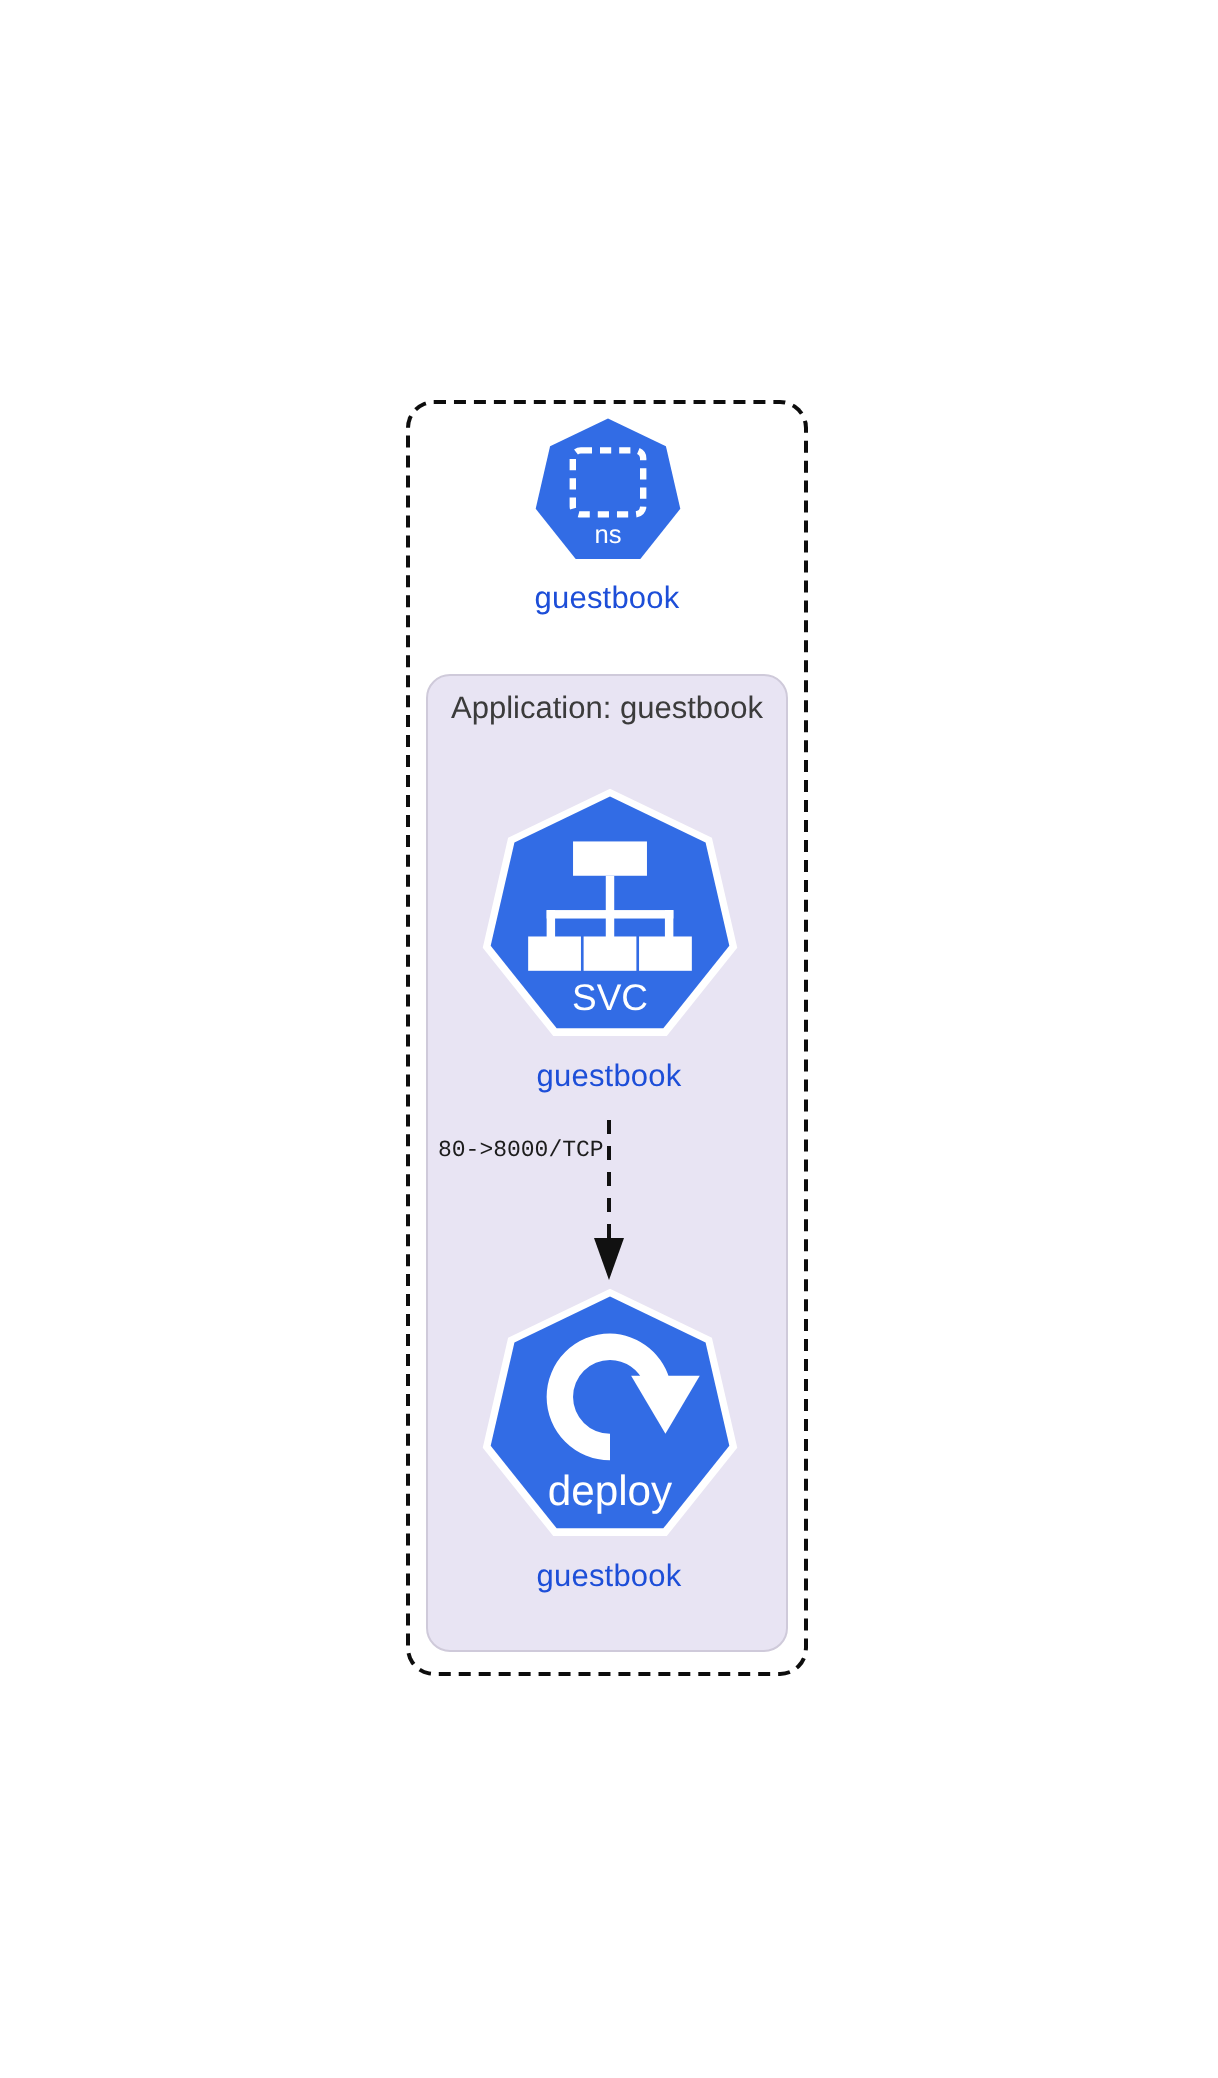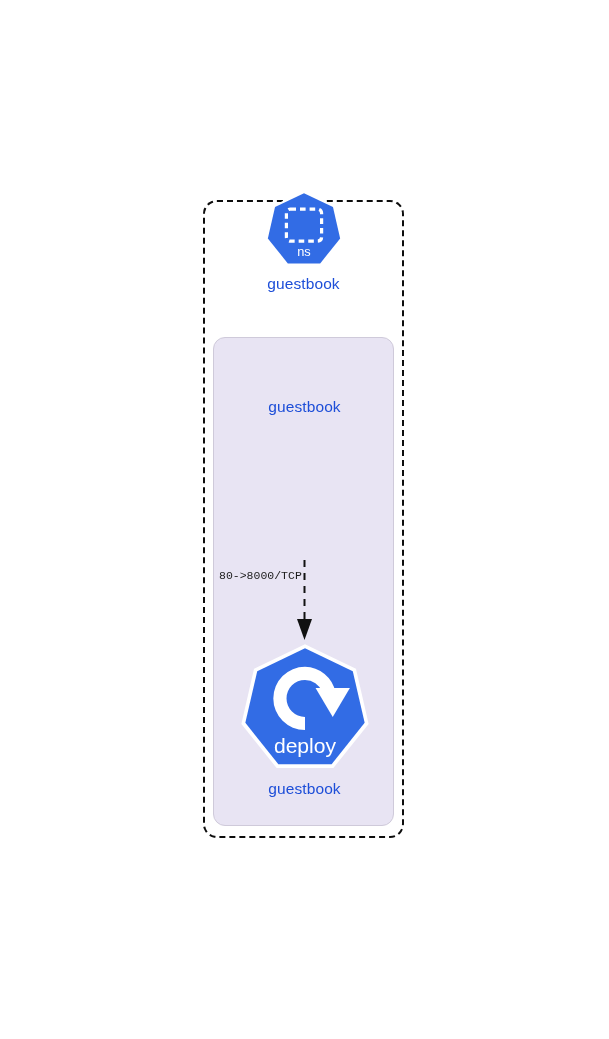--- a/index.html
+++ b/index.html
@@ -25,21 +25,21 @@
     box-sizing: border-box;
     border: 2px dashed #0d0d0d;
     border-radius: 14px;
     background: transparent;
   }
 
   
   #namespace-node {
     position: absolute;
     left: 203px;
-    top: 190px;
+    top: 206px;
     width: 201px;
     height: 125px;
     display: flex;
     flex-direction: column;
     align-items: center;
   }
   .hepta-wrap {
     position: relative;
     line-height: 0;
   }
@@ -135,22 +135,41 @@
 
       <rect x="28" y="24" width="44" height="40" rx="5" ry="5" fill="none" stroke="#ffffff" stroke-width="4" stroke-dasharray="7,5"></rect>
       <text class="icon-label" x="50" y="82" font-size="16">ns</text>
     </svg>
   </div>
   <div class="node-caption">guestbook</div>
 </div>
 
 <div id="application-box">
 
+  <div id="application-title">Application: guestbook</div>
 
   <div id="service-node">
+    <div class="hepta-wrap">
+      <svg width="132" height="132" viewBox="0 0 100 100">
+        <polygon points="50,1 88.6,19.6 98.2,61.3 71.5,94.7 28.5,94.7 1.8,61.3 11.4,19.6" fill="#ffffff"></polygon>
+        <polygon points="50,4 86.2,21.4 95.2,60.5 70.2,91.8 29.8,91.8 4.8,60.5 13.8,21.4" fill="#326ce5"></polygon>
+        <g fill="#ffffff">
+          <rect x="36" y="21" width="28" height="13"></rect>
+          <rect x="48.4" y="34" width="3.2" height="14"></rect>
+          <rect x="26" y="47" width="48" height="3.2"></rect>
+          <rect x="26" y="47" width="3.2" height="11"></rect>
+          <rect x="48.4" y="47" width="3.2" height="11"></rect>
+          <rect x="70.8" y="47" width="3.2" height="11"></rect>
+          <rect x="19" y="57" width="20" height="13"></rect>
+          <rect x="40" y="57" width="20" height="13"></rect>
+          <rect x="61" y="57" width="20" height="13"></rect>
+        </g>
+        <text class="icon-label" x="50" y="85" font-size="14">SVC</text>
+      </svg>
+    </div>
     <div class="node-caption">guestbook</div>
   </div>
 
   <svg id="edge-svc-deploy">
     <line x1="90.5" y1="0" x2="90.5" y2="62" stroke="#111111" stroke-width="2" stroke-dasharray="7,6"></line>
     <polygon points="90.5,80 83,59 98,59" fill="#111111"></polygon>
   </svg>
   <div id="edge-label">80-&gt;8000/TCP</div>
 
   <div id="deployment-node">

